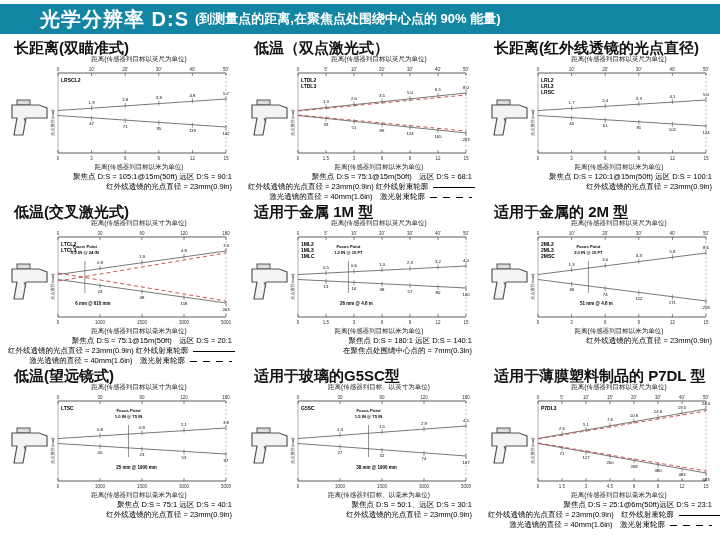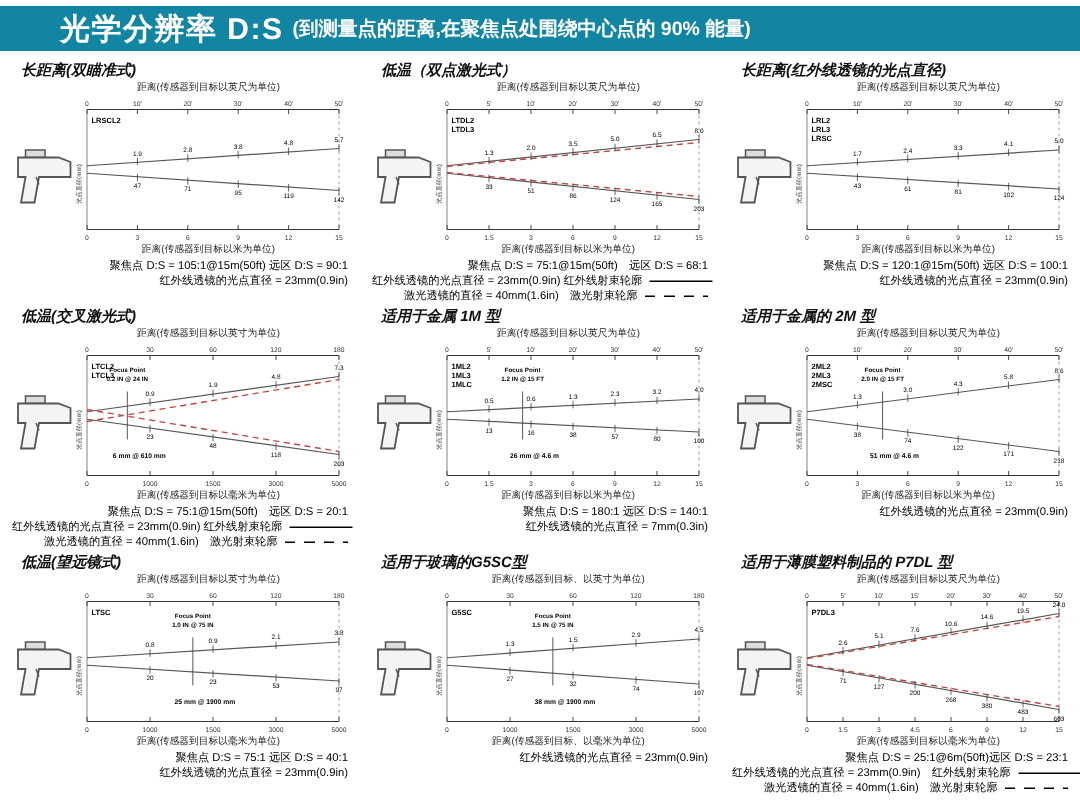--- a/index.html
+++ b/index.html
@@ -2,21 +2,21 @@
 <html><head>
 <meta charset="utf-8">
 <style>
   html,body{margin:0;padding:0;background:#ffffff;}
   body{width:720px;height:535px;overflow:hidden;font-family:"Liberation Sans","DejaVu Sans",sans-serif;color:#111;}
   .header{height:30px;margin-top:4px;background:#1285a2;color:#fff;display:flex;align-items:center;padding-left:40px;}
   .header .t{font-size:20px;font-weight:bold;letter-spacing:1px;white-space:nowrap;}
   .header .s{font-size:13px;font-weight:bold;margin-left:6px;white-space:nowrap;text-align:right;}
   .grid{display:grid;grid-template-columns:240px 240px 240px;grid-auto-rows:164px;padding-top:5px;}
   .panel{padding:1px 8px 0 8px;overflow:hidden;}
-  .panel-title{font-size:10px;font-weight:bold;margin:0 0 0 6px;line-height:15px;white-space:nowrap;font-style:italic;}
+  .panel-title{font-size:15px;font-weight:bold;margin:0 0 0 6px;line-height:15px;white-space:nowrap;}
   .axis-label{font-size:6.5px;color:#222;text-align:center;padding-left:38px;line-height:8px;white-space:nowrap;}
   .chart-svg{display:block;}
   .specs{font-size:7.5px;line-height:10px;color:#000;text-align:right;margin-top:1px;}
   .spec-row{white-space:nowrap;}
   .legend-line{display:inline-block;width:42px;height:1px;background:#000;margin-left:5px;vertical-align:middle;}
   .legend-line.dashed{background:repeating-linear-gradient(90deg,#000 0 7px,transparent 7px 13px);}
   svg text{font-family:"Liberation Sans","DejaVu Sans",sans-serif;}
 </style>
 </head>
 <body>
@@ -399,21 +399,21 @@
           <text x="162" y="65.66666666666666" font-size="4.3" text-anchor="middle" fill="#000">57</text>
           <line x1="190" y1="57.583333333333336" x2="190" y2="62.583333333333336" stroke="#333333" stroke-width="0.5"></line>
           <text x="190" y="67.08333333333334" font-size="4.3" text-anchor="middle" fill="#000">80</text>
           <line x1="218" y1="59" x2="218" y2="64" stroke="#333333" stroke-width="0.5"></line>
           <text x="218" y="68.5" font-size="4.3" text-anchor="middle" fill="#000">100</text>
         </g>
       </svg>
     <div class="axis-label">距离(传感器到目标以米为单位)</div>
     <div class="specs">
         <div class="spec-row"><span>聚焦点 D:S = 180:1  远区 D:S = 140:1</span></div>
-        <div class="spec-row"><span>红外线透镜的光点直径 = 7mm(0.3in)</span></div>
+        <div class="spec-row"><span>在聚焦点处围绕中心点的 = 7mm(0.3in)</span></div>
       </div>
   </div>
 
   <div class="panel">
     <div class="panel-title">适用于金属的 2M 型</div>
     <div class="axis-label">距离(传感器到目标以英尺为单位)</div>
     <svg class="chart-svg" width="224" height="100" viewBox="0 0 224 100">
         <g>
           <g>
             <rect x="9" y="37" width="13" height="5" fill="#dddddd" stroke="#555" stroke-width="1"></rect>
@@ -608,20 +608,21 @@
           <line x1="134" y1="56.75" x2="134" y2="61.75" stroke="#333333" stroke-width="0.5"></line>
           <text x="134" y="66.25" font-size="4.3" text-anchor="middle" fill="#000">32</text>
           <line x1="176" y1="59.875" x2="176" y2="64.875" stroke="#333333" stroke-width="0.5"></line>
           <text x="176" y="69.375" font-size="4.3" text-anchor="middle" fill="#000">74</text>
           <line x1="218" y1="63" x2="218" y2="68" stroke="#333333" stroke-width="0.5"></line>
           <text x="218" y="72.5" font-size="4.3" text-anchor="middle" fill="#000">107</text>
         </g>
       </svg>
     <div class="axis-label">距离(传感器到目标、以毫米为单位)</div>
     <div class="specs">
+        <div class="spec-row"><span>聚焦点 D:S = 50:1、远区 D:S = 30:1</span></div>
         <div class="spec-row"><span>红外线透镜的光点直径 = 23mm(0.9in)</span></div>
       </div>
   </div>
 
   <div class="panel">
     <div class="panel-title">适用于薄膜塑料制品的 P7DL 型</div>
     <div class="axis-label">距离(传感器到目标以英尺为单位)</div>
     <svg class="chart-svg" width="224" height="100" viewBox="0 0 224 100">
         <g>
           <g>

